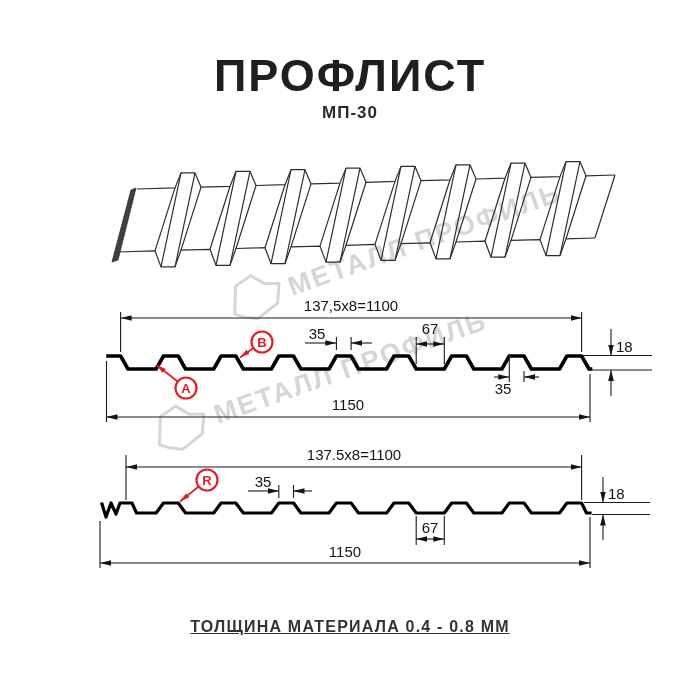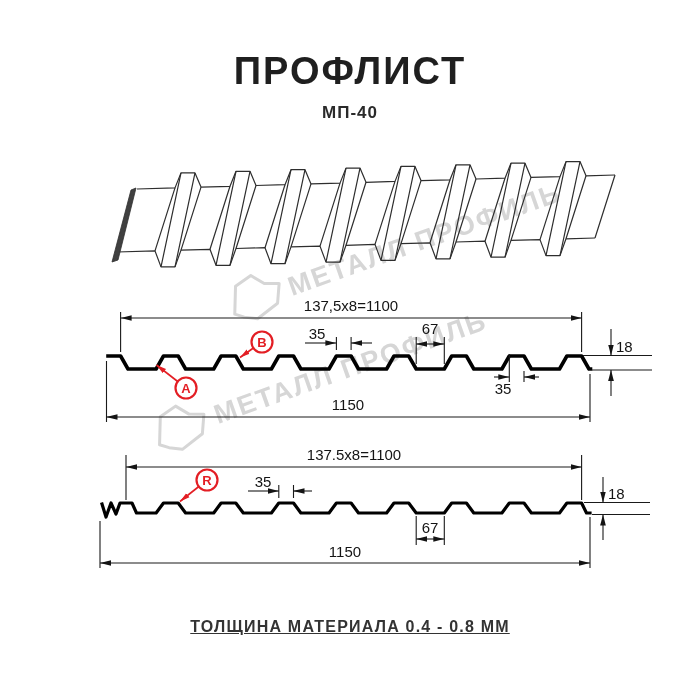--- a/index.html
+++ b/index.html
@@ -1,19 +1,19 @@
 <!DOCTYPE html>
 <html><head>
 <meta charset="utf-8">
 <style>
   html,body{margin:0;padding:0;}
   body{width:700px;height:700px;background:#ffffff;font-family:"Liberation Sans",sans-serif;position:relative;overflow:hidden;}
   .page{position:absolute;inset:0;width:700px;height:700px;background:#fff;}
   .title{position:absolute;top:50px;left:0;width:700px;text-align:center;
-         font-size:38px;font-weight:800;letter-spacing:2px;color:#1f1f1f;}
+         font-size:45px;font-weight:800;letter-spacing:2px;color:#1f1f1f;}
   .subtitle{position:absolute;top:103px;left:0;width:700px;text-align:center;
          font-size:17px;font-weight:600;letter-spacing:1px;color:#2a2a2a;}
   .footnote{position:absolute;top:618px;left:0;width:700px;text-align:center;
          font-size:16px;font-weight:600;letter-spacing:1.2px;color:#333333;text-decoration:underline;}
   svg{position:absolute;left:0;top:0;}
   .thick{stroke:#000;stroke-width:3.6;fill:none;stroke-linejoin:round;stroke-linecap:square;}
   .thick2{stroke:#000;stroke-width:3.2;fill:none;stroke-linejoin:round;stroke-linecap:square;}
   .thin{stroke:#1a1a1a;stroke-width:1.1;fill:none;}
   .sheet{stroke:#2e2e2e;stroke-width:1.2;fill:none;stroke-linejoin:round;}
   .dimtext{font-family:"Liberation Sans",sans-serif;font-size:15px;fill:#141414;}
@@ -23,21 +23,21 @@
   .leader{stroke:#e31e24;stroke-width:1.6;fill:none;}
   .wm-text{font-family:"Liberation Sans",sans-serif;font-size:27px;font-weight:bold;fill:#d6d6d6;letter-spacing:2px;}
   .wm-logo{fill:none;stroke:#d6d6d6;stroke-width:3;stroke-linejoin:round;}
 </style>
 </head>
 <body>
 
 <div class="page">
 
   <div class="title">ПРОФЛИСТ</div>
-  <div class="subtitle">МП-40</div>
+  <div class="subtitle">МП-30</div>
 
   <svg width="700" height="700" viewBox="0 0 700 700">
     <defs>
       <marker id="arrB" viewBox="0 0 10 6" refX="10" refY="3" markerWidth="11" markerHeight="6.6" markerUnits="userSpaceOnUse" orient="auto-start-reverse">
         <path d="M10,3 L0,0.4 L0,5.6 Z" fill="#141414"></path>
       </marker>
       <marker id="arrR" viewBox="0 0 10 6" refX="10" refY="3" markerWidth="10" markerHeight="6" markerUnits="userSpaceOnUse" orient="auto-start-reverse">
         <path d="M10,3 L0,0.4 L0,5.6 Z" fill="#e31e24"></path>
       </marker>
     </defs>

